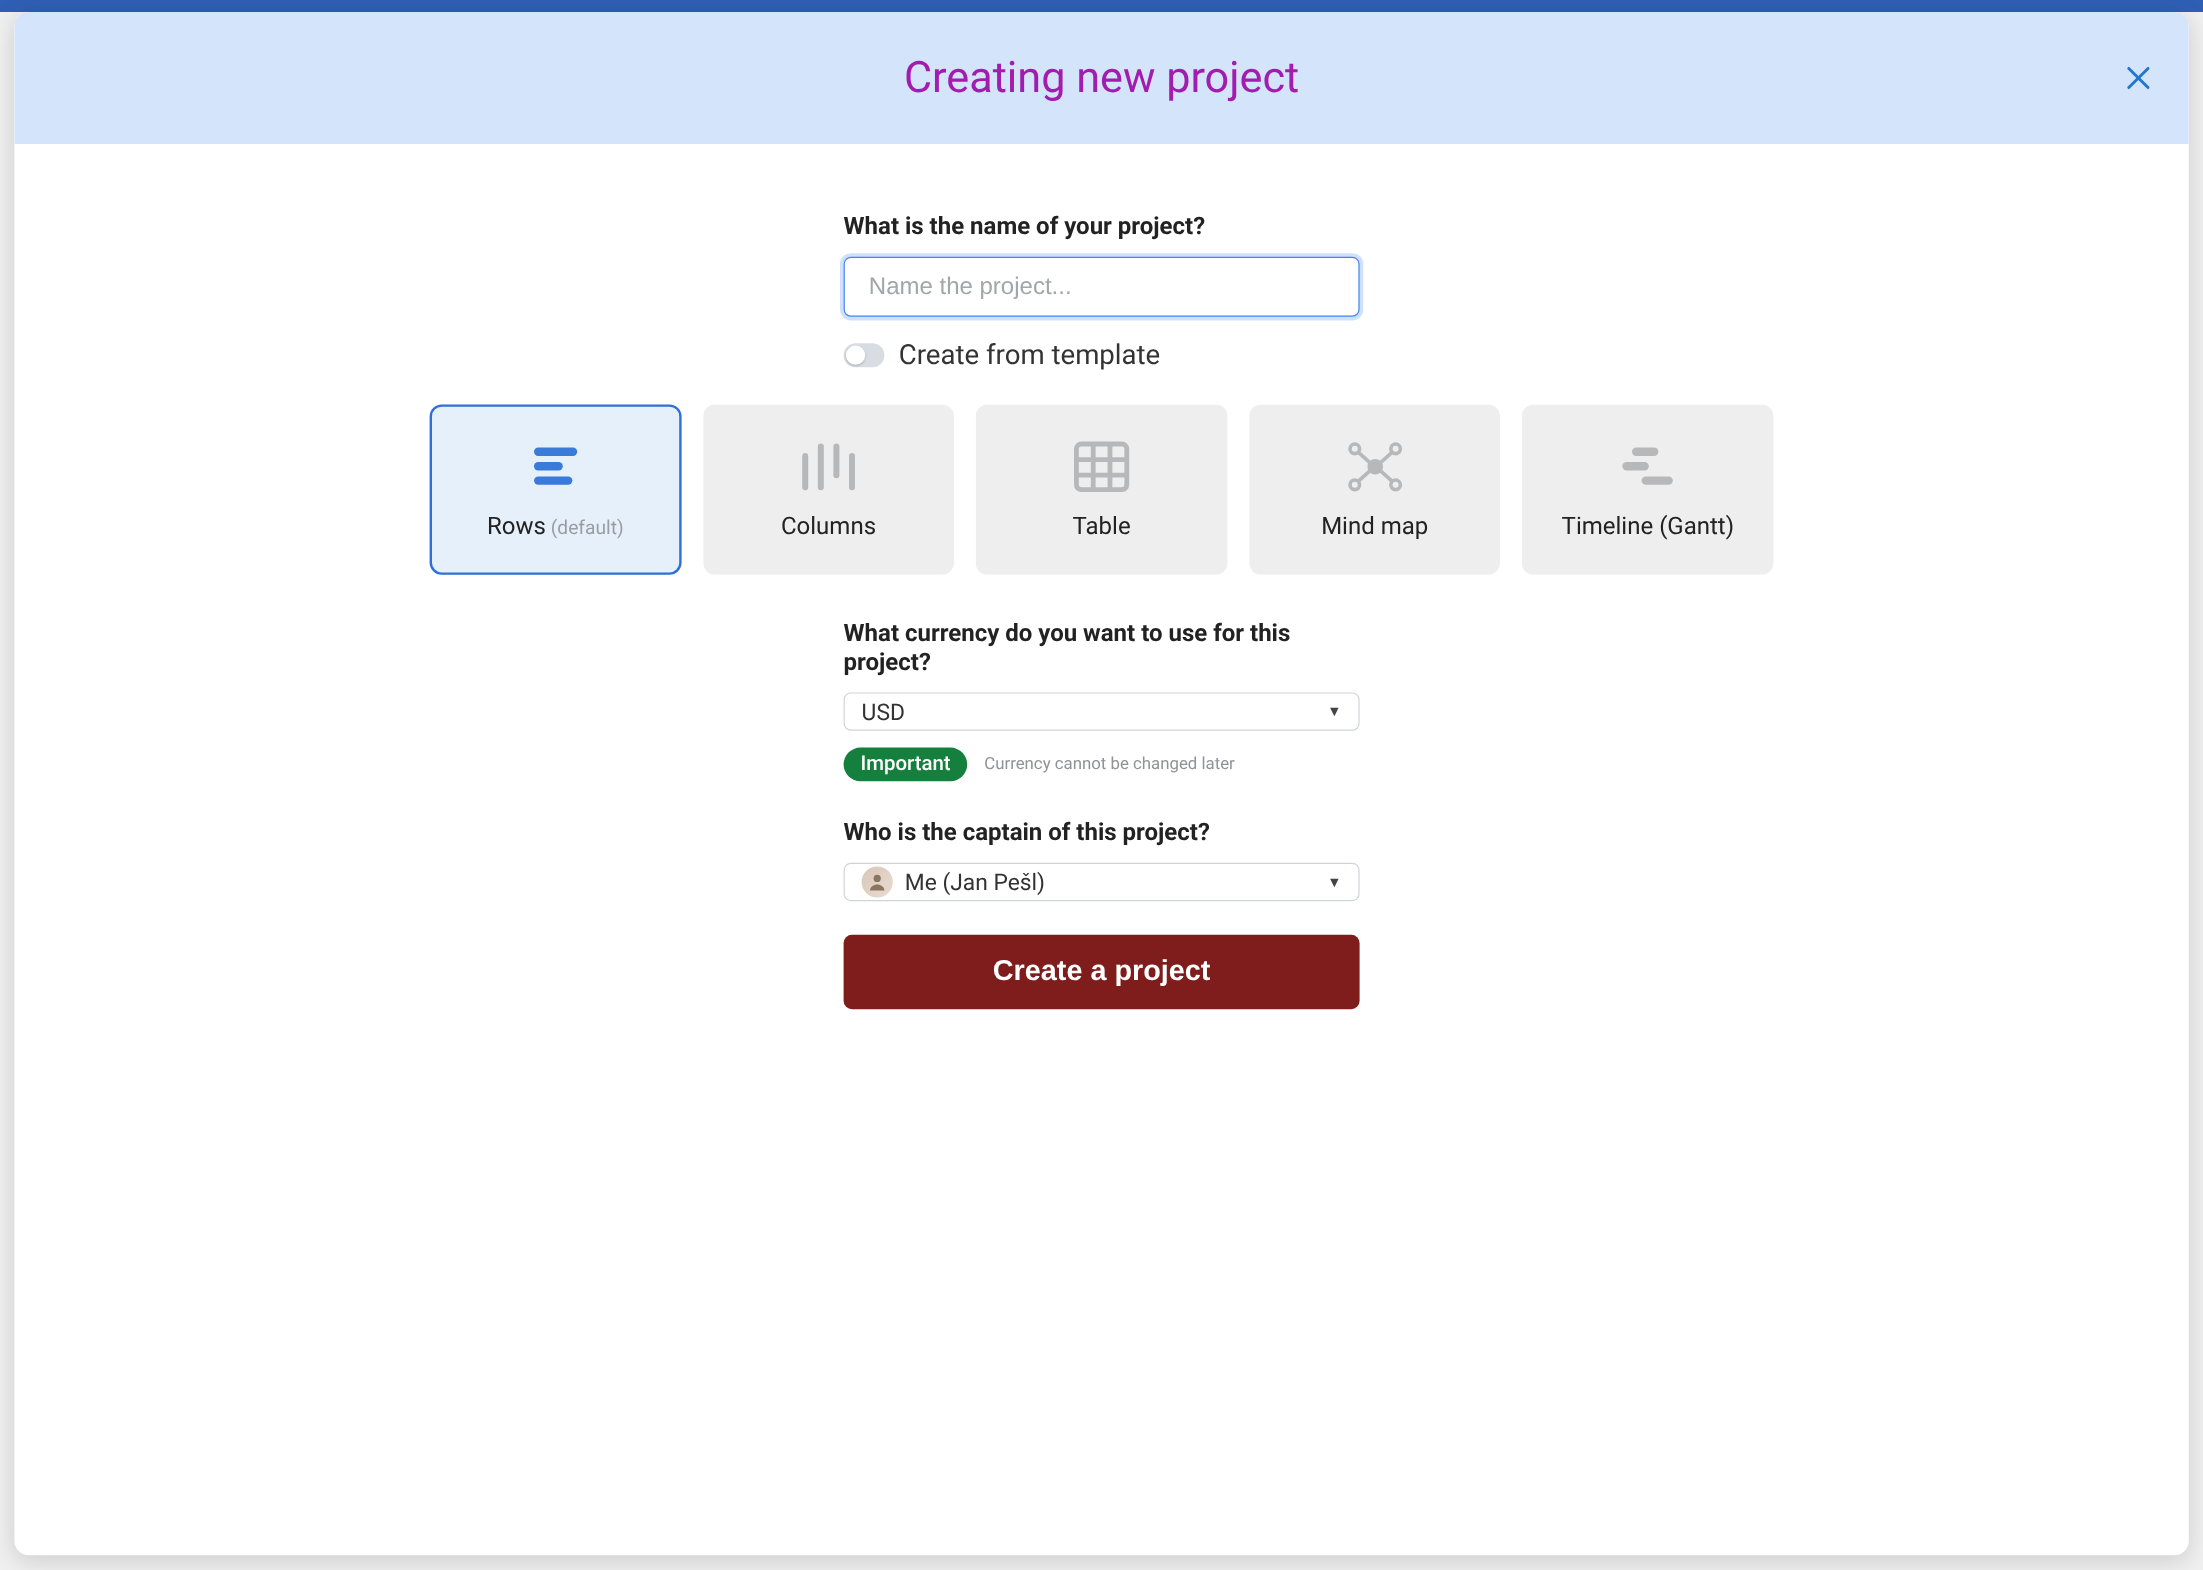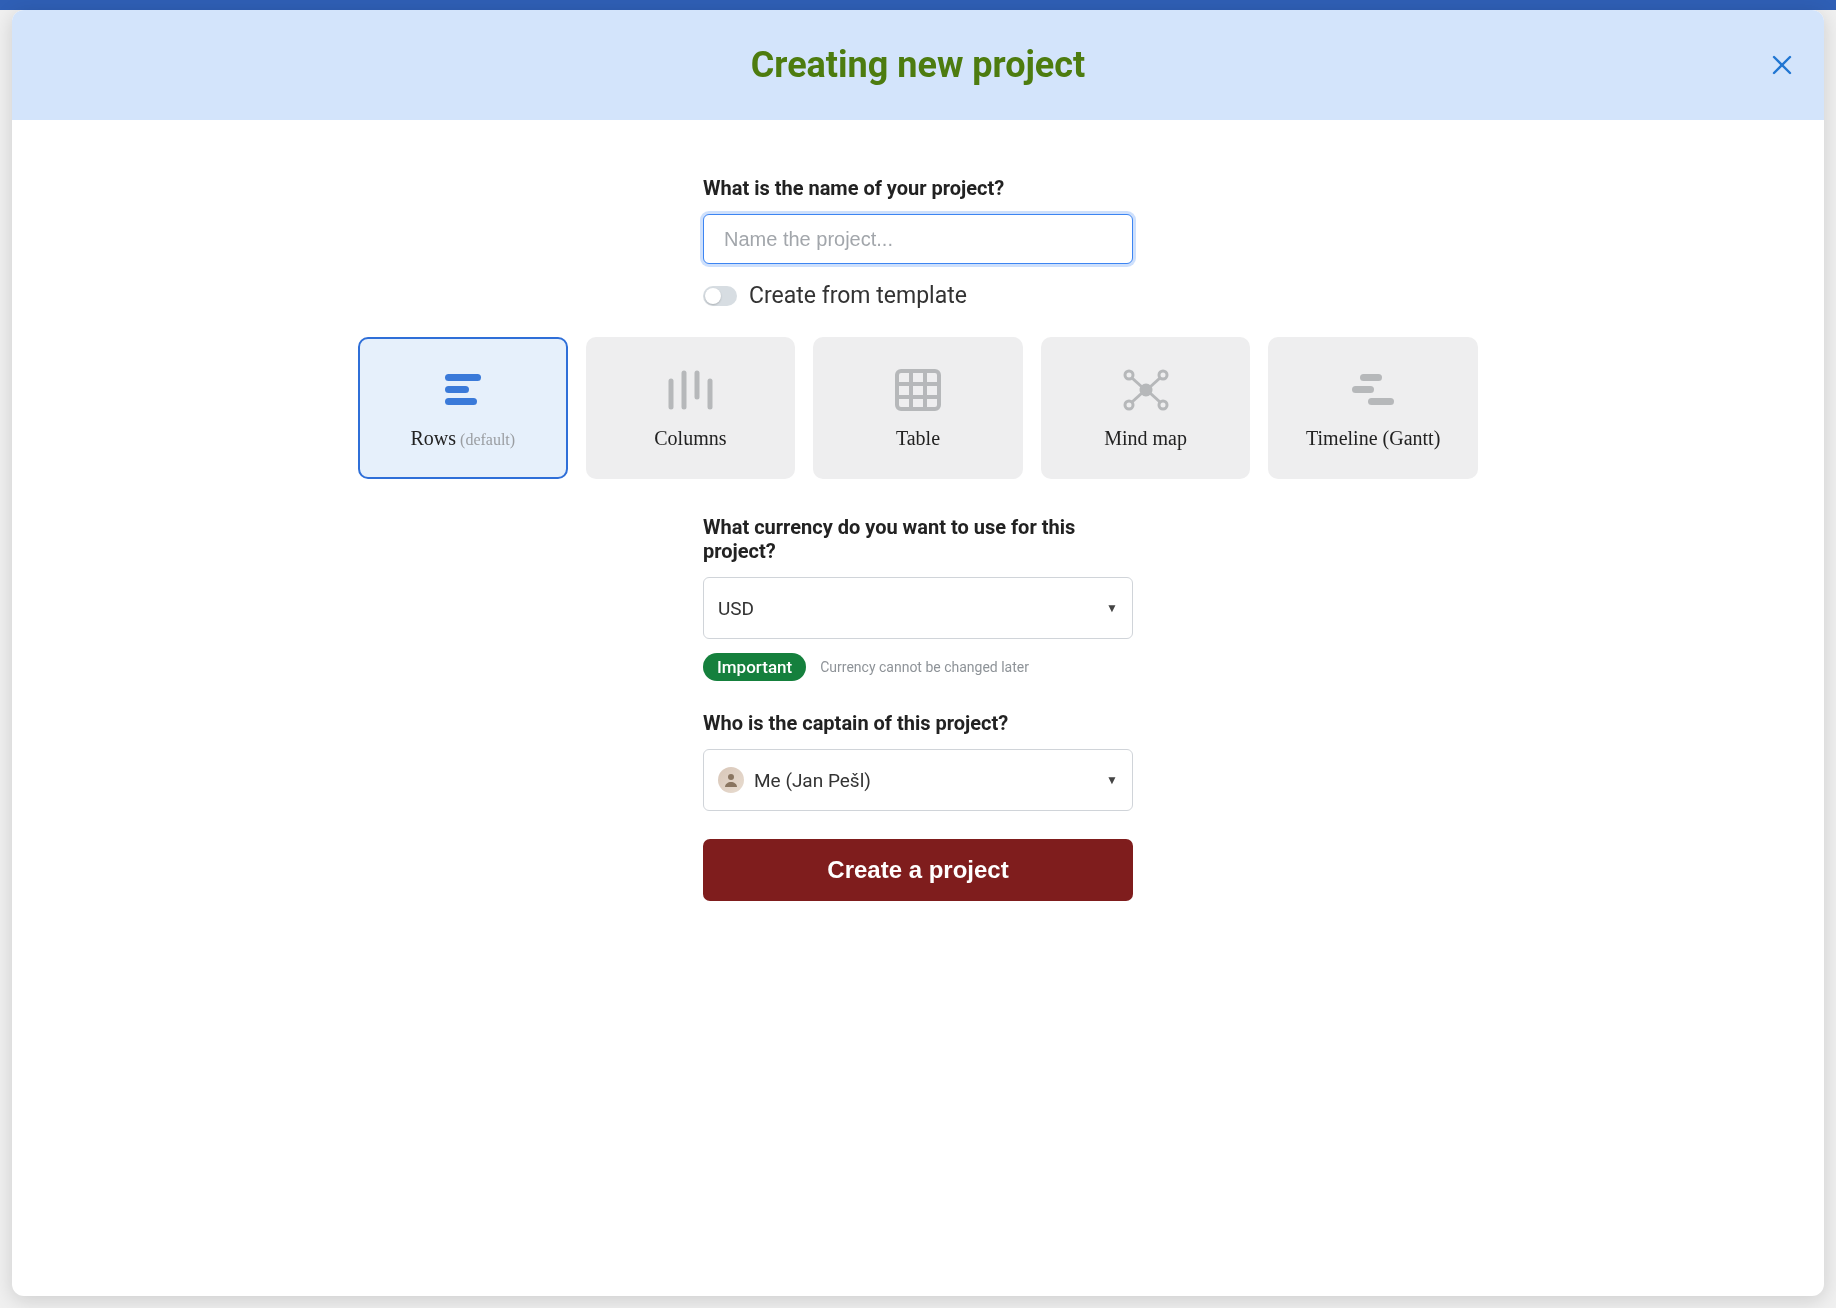--- a/index.html
+++ b/index.html
@@ -30,22 +30,22 @@
   .modal-header {
     background: #d3e4fb;
     height: 110px;
     display: flex;
     align-items: center;
     justify-content: center;
     position: relative;
   }
   .modal-title {
     font-size: 36px;
-    font-weight: 700;
-    color: #4d7c0f;
+    font-weight: 400;
+    color: #a21caf;
   }
   .close-btn {
     position: absolute;
     right: 28px; top: 50%; transform: translateY(-50%);
     width: 28px; height: 28px;
     cursor: pointer;
     color: #2176d2;
     display:flex; align-items:center; justify-content:center;
   }
   .modal-body {
@@ -95,25 +95,24 @@
     width: 16px; height: 16px;
     background: #fff;
     border-radius: 50%;
     box-shadow: 0 1px 2px rgba(0,0,0,0.2);
   }
   .toggle-label { font-size: 23px; color: #333; }
 
   .layout-options {
     display: flex;
     gap: 18px;
-    justify-content: flex-start;
+    justify-content: flex-end;
     margin: 0 auto 36px auto;
     width: 100%;
     max-width: 1120px;
-    font-family: Liberation Serif, serif;
   }
   .layout-card {
     flex: 1;
     height: 142px;
     background: #eeeeef;
     border: 2px solid transparent;
     border-radius: 10px;
     display: flex;
     flex-direction: column;
     align-items: center;
@@ -134,21 +133,21 @@
   .layout-label {
     font-size: 20px;
     color: #222;
   }
   .layout-sub {
     font-size: 16px; color: #9a9da1; margin-left: 4px;
   }
 
   .select {
     width: 100%;
-    height: 62px;
+    height: 32px;
     border: 1px solid #d0d4d9;
     border-radius: 6px;
     background: #fff;
     display: flex;
     align-items: center;
     padding: 0 14px;
     font-size: 19px;
     color: #333;
     justify-content: space-between;
     cursor: pointer;

